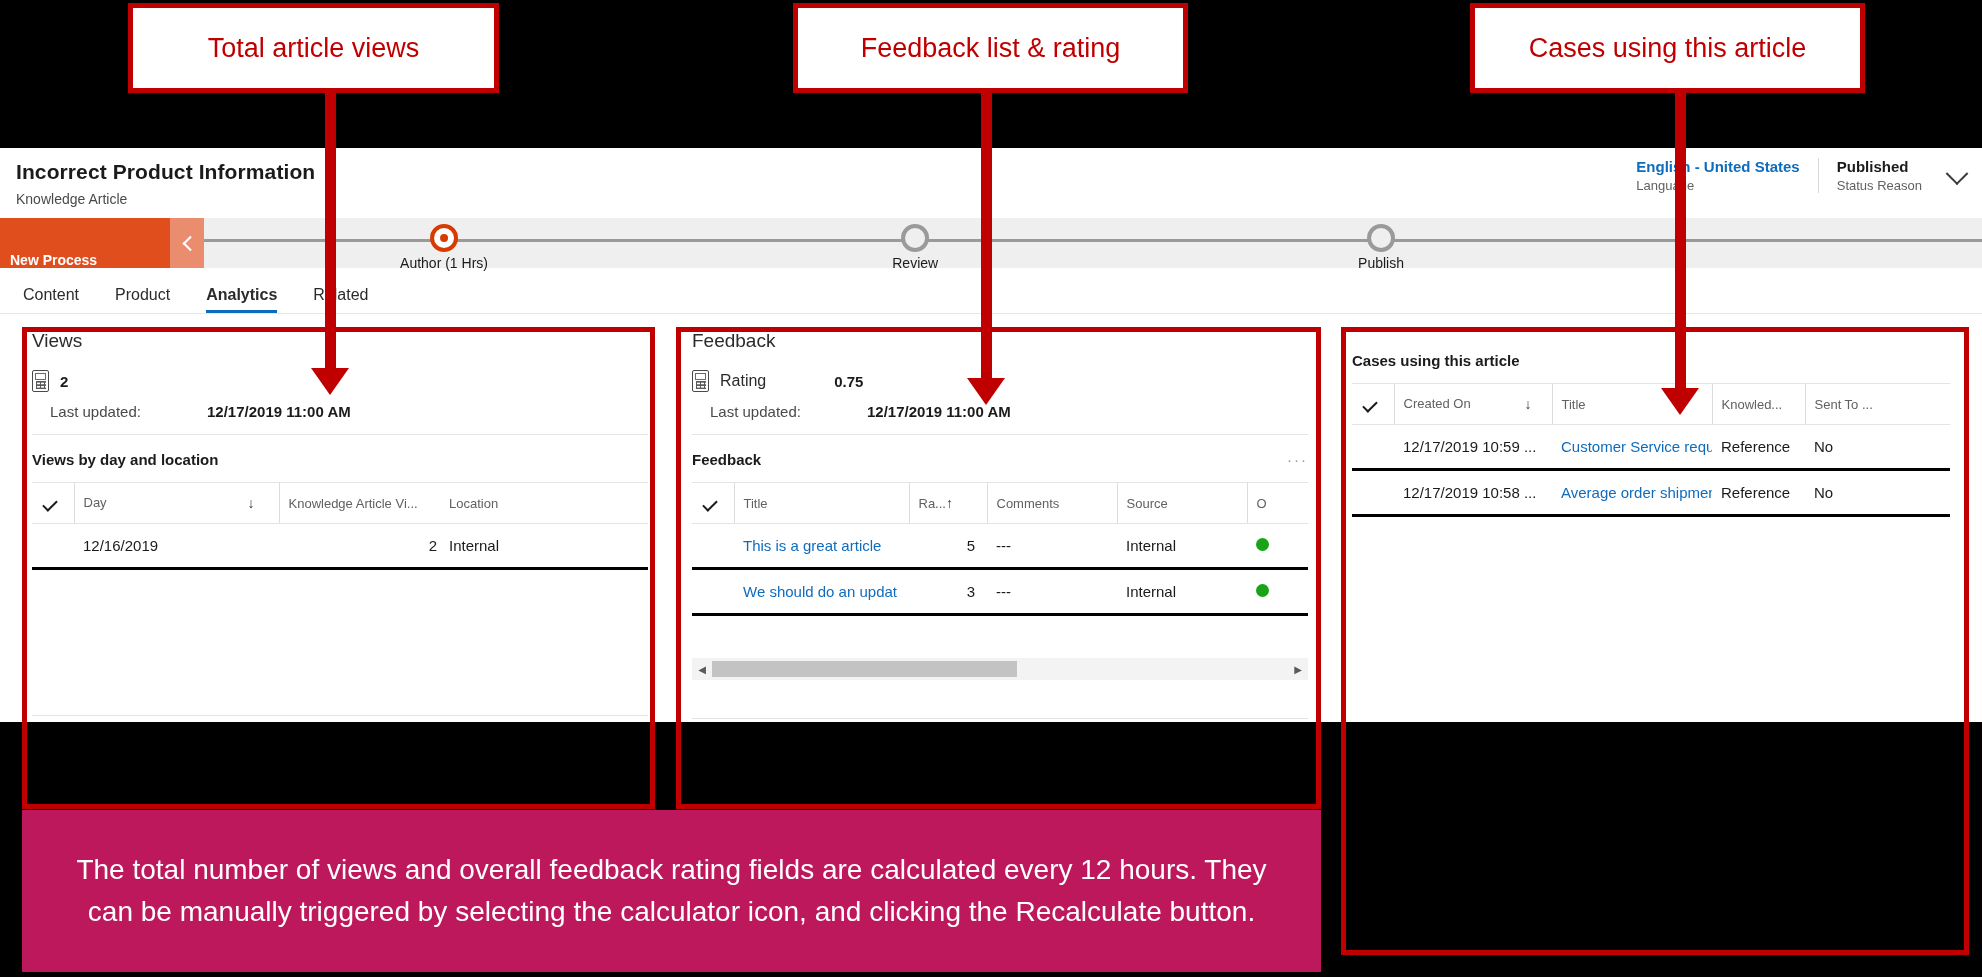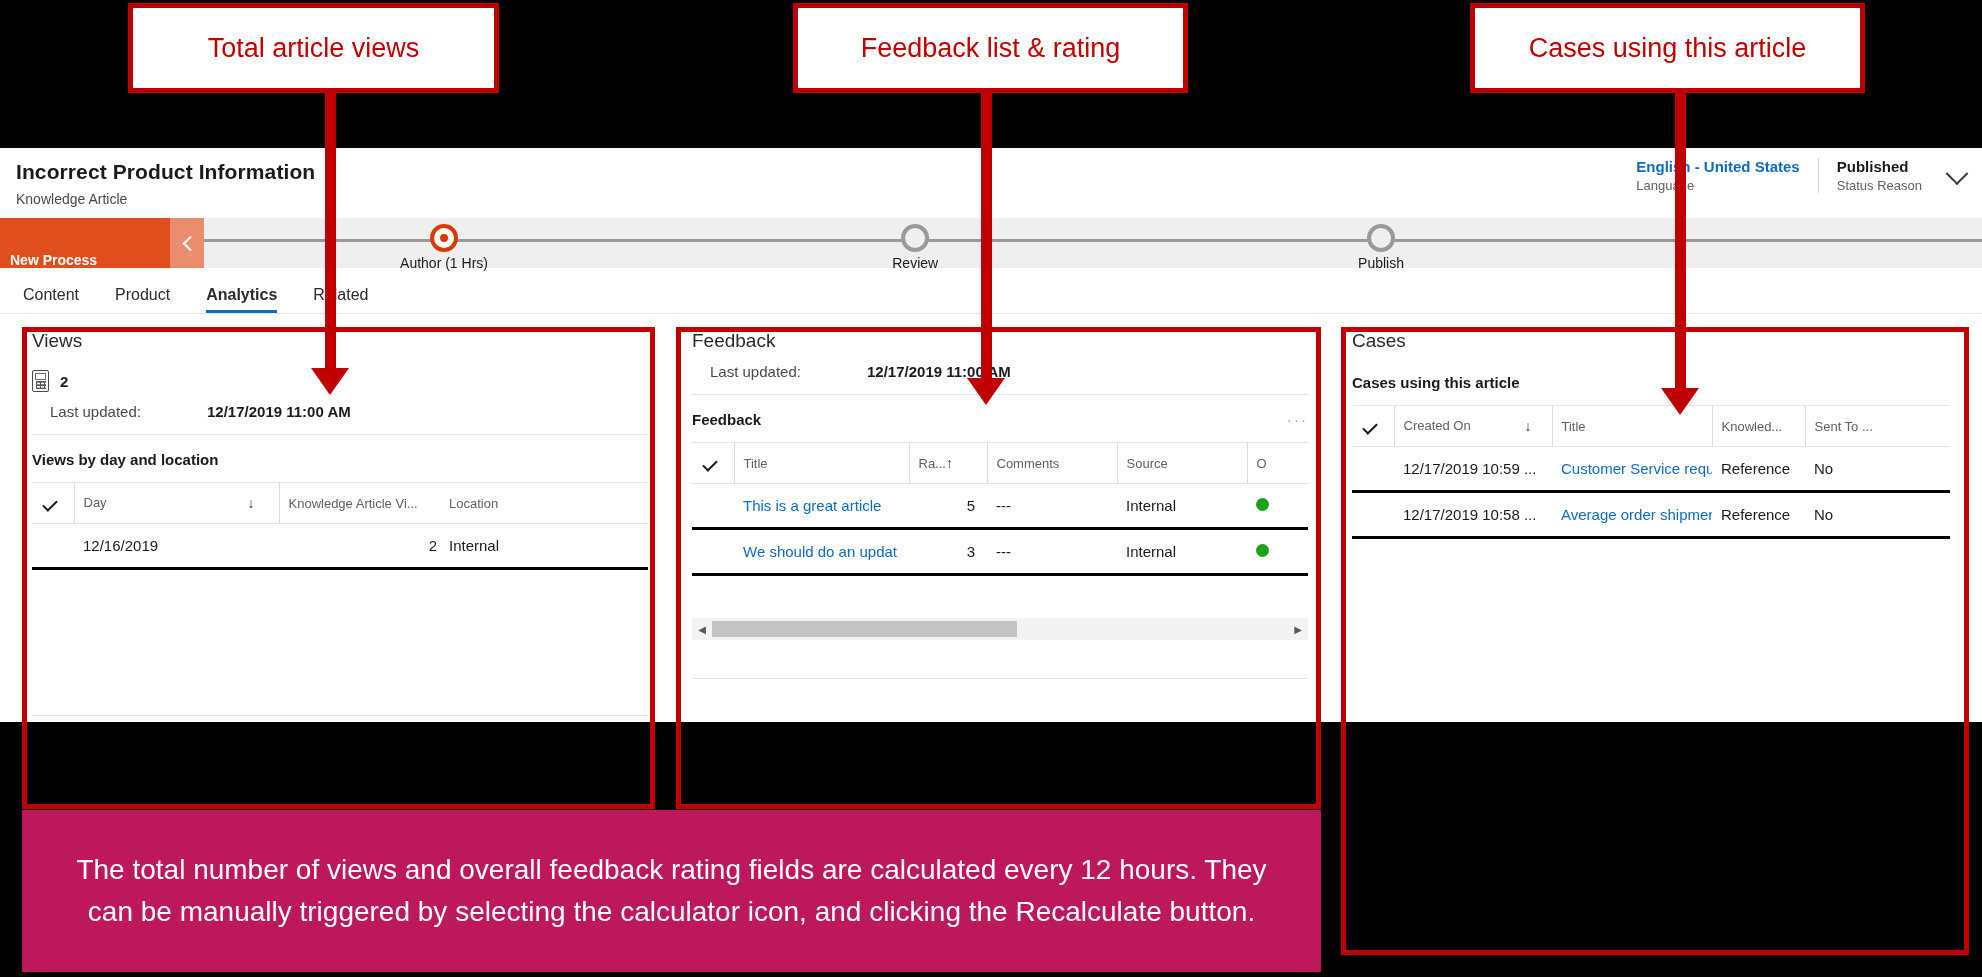--- a/index.html
+++ b/index.html
@@ -203,20 +203,25 @@
             <td class="num">2</td>
             <td>Internal</td>
           </tr>
         </tbody>
           </table>
         <div class="panel-bottom-rule" style="margin-top:145px"></div>
       </div>
 
       <div class="panel p2">
         <div class="panel-title">Feedback</div>
+        <div class="metric-row">
+          <div class="calc-icon"></div>
+          <div class="metric-label">Rating</div>
+          <div class="metric-val" style="margin-left:68px">0.75</div>
+        </div>
         <div class="kv-row">
           <div class="kv-k">Last updated:</div>
           <div class="kv-v">12/17/2019 11:00 AM</div>
         </div>
         <div class="sub-head">
           <div class="sub-title">Feedback</div>
           <div class="ellipsis">···</div>
         </div>
         <table class="grid">
           <colgroup>
@@ -260,21 +265,20 @@
           <div class="hs-arrow">◀</div>
           <div class="hs-track">
             <div class="hs-thumb"></div>
           </div>
           <div class="hs-arrow">▶</div>
         </div>
         <div class="panel-bottom-rule" style="margin-top:38px"></div>
       </div>
 
       <div class="panel p3">
-        <div class="panel-title">Cases</div>
         <div class="sub-head" style="padding-top:22px">
           <div class="sub-title">Cases using this article</div>
         </div>
         <table class="grid">
           <colgroup>
               <col style="width:42px">
               <col style="width:158px">
               <col style="width:160px">
               <col style="width:93px">
               <col>

